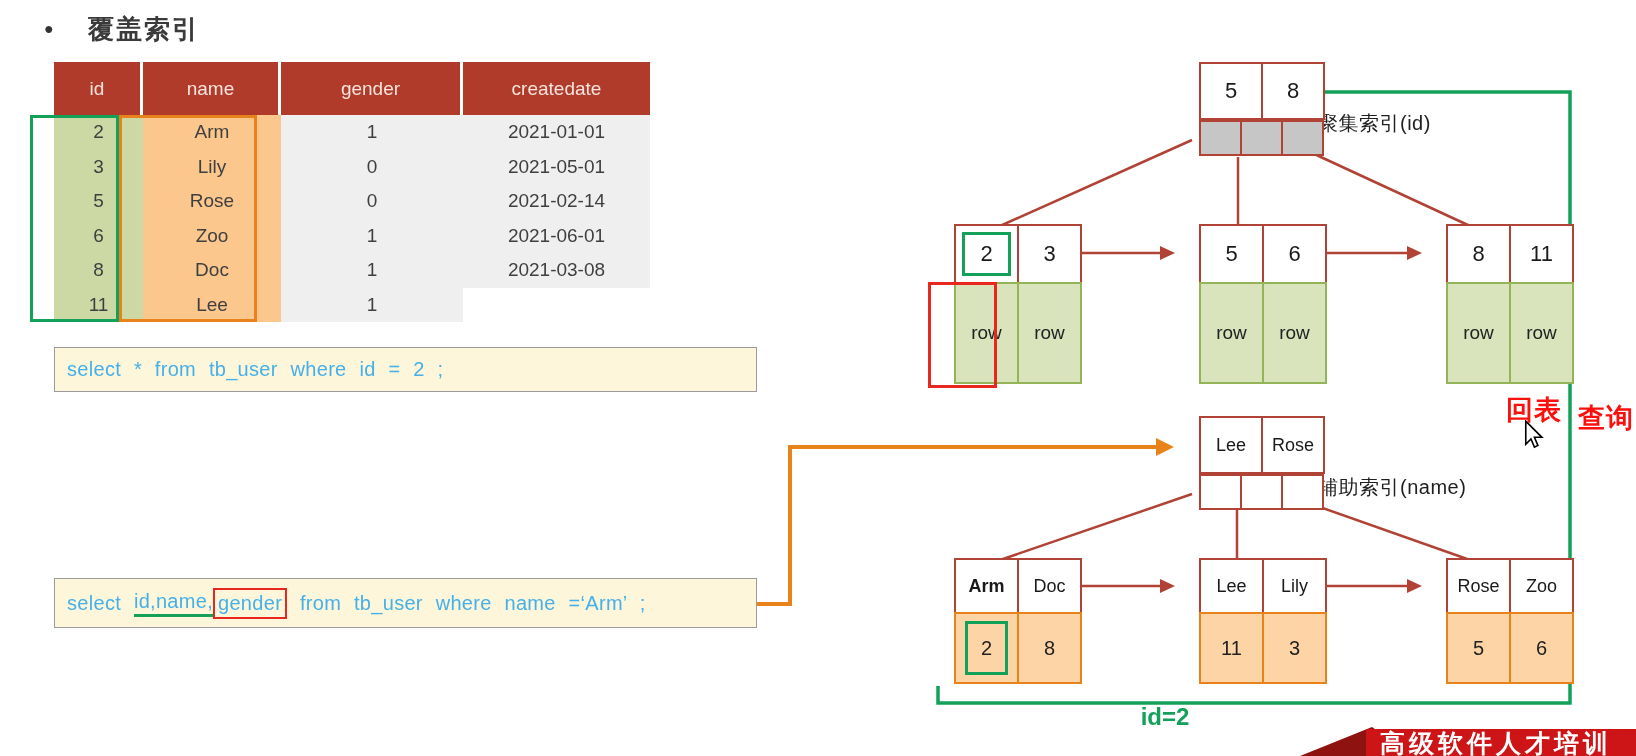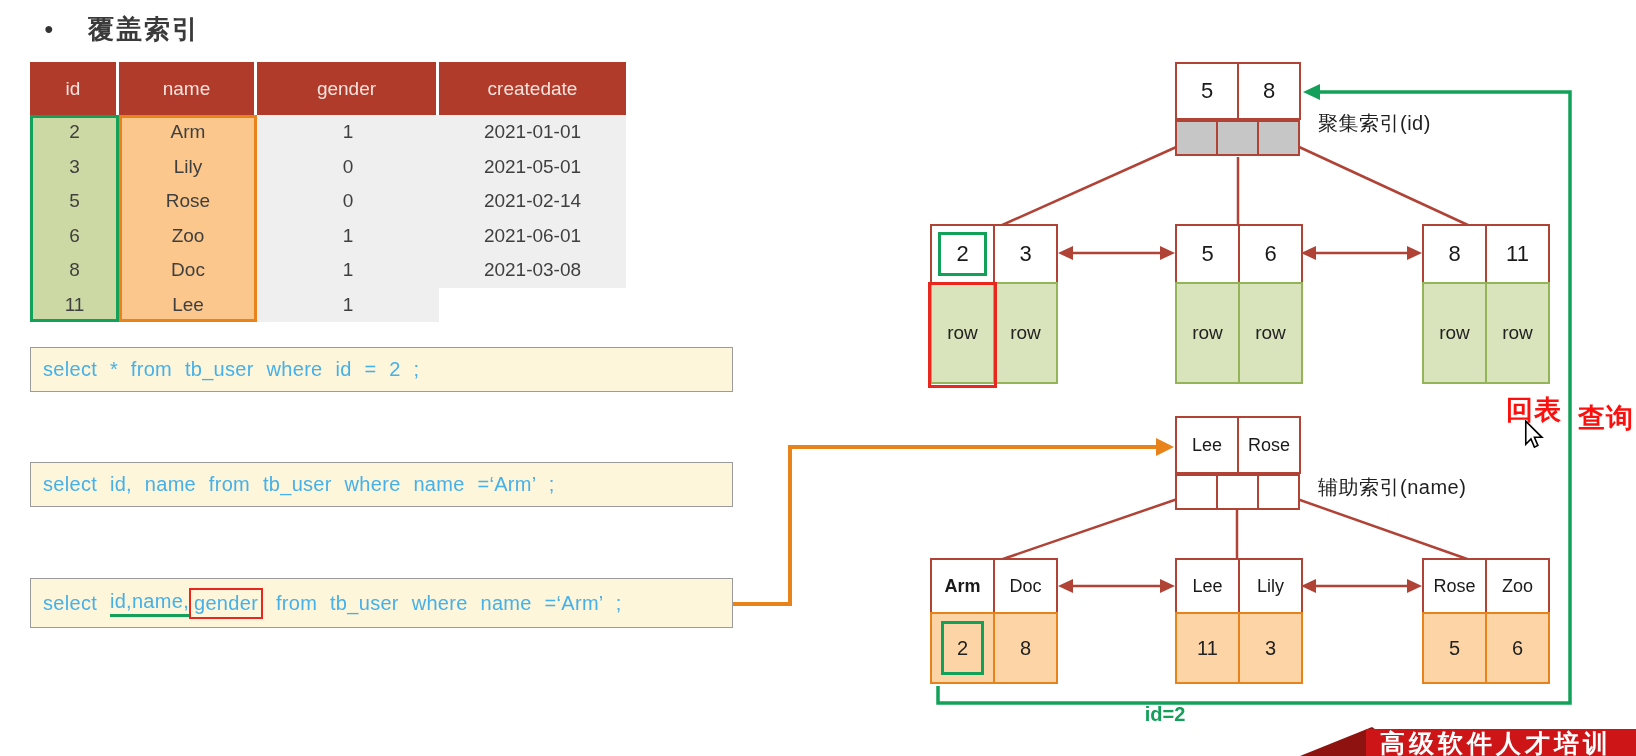--- a/index.html
+++ b/index.html
@@ -87,33 +87,33 @@
   }
   .ov-redcell { left:928px; top:282px; width:69px; height:106px; border:3px solid var(--redHighlight); z-index:3; pointer-events:none; }
 
   .tree-label { font-size:20px; color:#1f1f1f; letter-spacing:0.5px; }
   .lbl-clustered { left:1318px; top:110px; }
   .lbl-secondary { left:1318px; top:474px; }
 
   .txt-back { font-size:27px; font-weight:700; color:var(--redText); letter-spacing:1px; }
   .back1 { left:1506px; top:392px; }
   .back2 { left:1578px; top:400px; }
-  .id2 { left:1130px; top:703px; width:70px; text-align:center; font-size:20px; font-weight:700; color:var(--greenAccent); }
+  .id2 { left:1130px; top:703px; width:70px; text-align:center; font-size:24px; font-weight:700; color:var(--greenAccent); }
 
   
   .banner {
     left:1366px; top:729px; width:270px; height:27px;
     background:var(--bannerRed); color:#fff; overflow:hidden;
     font-family:"Liberation Serif","DejaVu Serif",serif;
     font-size:25px; font-weight:700; letter-spacing:4px;
     padding-left:14px; line-height:30px; z-index:4;
   }
 
   .overlay { position:absolute; left:0; top:0; z-index:1; }
-  .node { z-index:2; }
+  .node { z-index:2;margin-left:24px; }
   .tl { stroke:var(--treeLine); stroke-width:2.5; }
   .cursor-svg { z-index:6; }
 </style>
 </head>
 <body>
 
 <div id="canvas">
 
   <svg class="overlay" width="1636" height="756" viewBox="0 0 1636 756">
 
@@ -203,21 +203,20 @@
     <div class="dt-row">
       <div class="cell w-id c-id">11</div>
       <div class="cell w-name c-name">Lee</div>
       <div class="cell w-gender c-plain">1</div>
     </div>
   </div>
   <div class="abs ov-green"></div>
   <div class="abs ov-orange"></div>
 
   <div class="abs sqlbox sql1 node">select * from tb_user where id = 2 ;</div>
-  <div class="abs sqlbox sql2 node">select id, name from tb_user where name =‘Arm’ ;</div>
   <div class="abs sqlbox sql3 node"><span>select </span><span class="sql-underline">id,name,</span><span class="sql-redbox">gender</span><span> from tb_user where name =‘Arm’ ;</span></div>
 
   <div class="abs node root-keys keysrow" style="left:1175px; top:62px;">
     <div class="kcell">5</div>
     <div class="kcell">8</div>
   </div>
   <div class="abs node ptr-row ptr-gray" style="left:1175px; top:120px;">
     <div class="pcell"></div>
     <div class="pcell"></div>
     <div class="pcell"></div>

